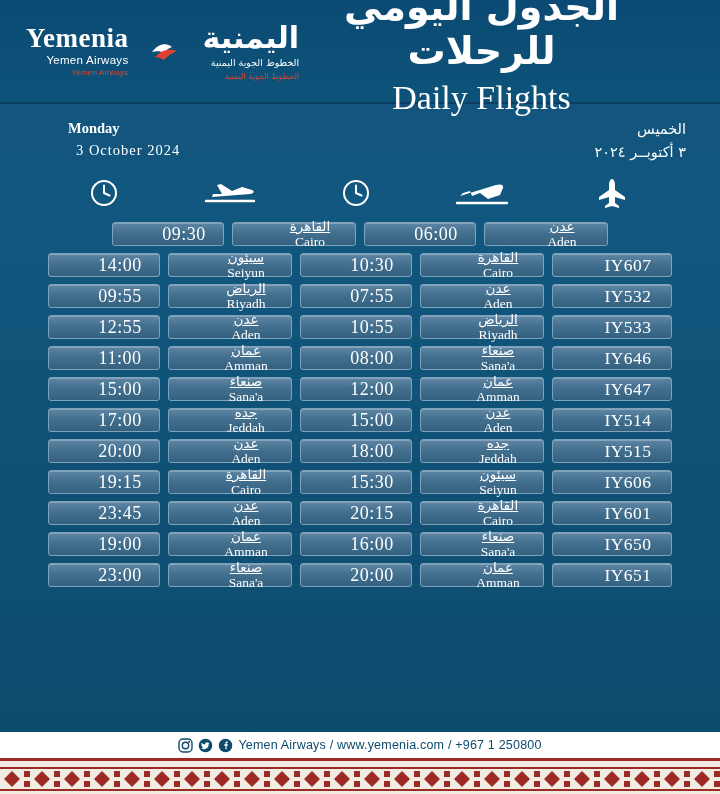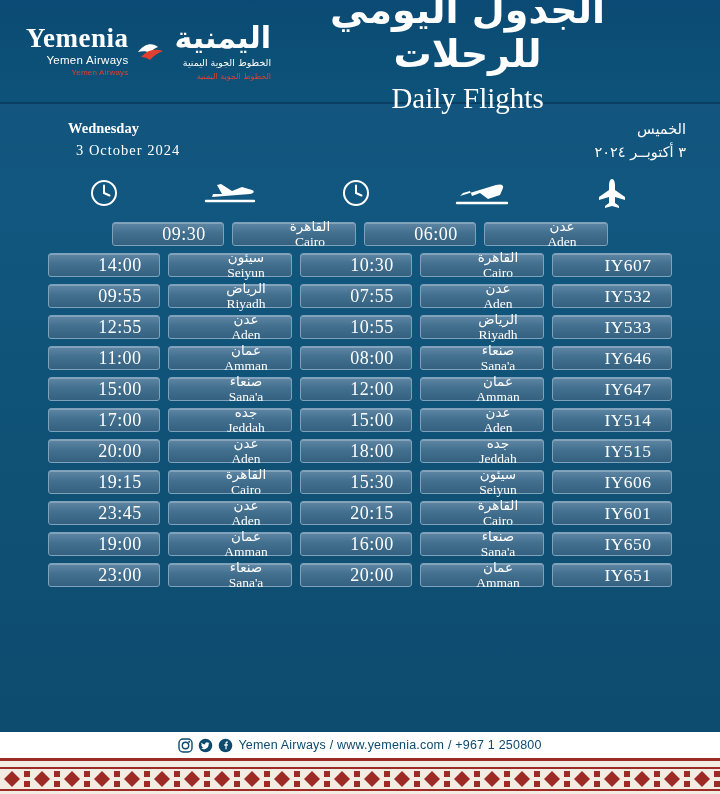--- a/index.html
+++ b/index.html
@@ -20,21 +20,21 @@
   .header {
     position: relative;
     height: 104px;
     background: linear-gradient(180deg,#0b4a74 0%,#0d5379 100%);
     display: flex;
     align-items: center;
     justify-content: space-between;
     padding: 0 26px;
     border-bottom: 2px solid #0a3f63;
   }
-  .logo-wrap { display: flex; align-items: center; gap: 8px; }
+  .logo-wrap { display: flex; align-items: center; gap: 22px; }
   .logo-left { text-align: right; line-height: 1; }
   .logo-yemenia {
     font-family: "Liberation Serif", serif;
     font-size: 27px; font-weight: bold; color: #ffffff;
     letter-spacing: .5px;
   }
   .logo-sub {
     font-size: 11.5px; color: #ffffff; letter-spacing: .3px;
     margin-top: 3px; font-family: "Liberation Sans", sans-serif;
   }
@@ -56,21 +56,21 @@
     font-size: 8px; color: #e0402f; direction: rtl;
     font-family: "DejaVu Sans", sans-serif; margin-top: 3px;
   }
   .title-block { text-align: center; padding-right: 30px; }
   .title-ar {
     font-size: 38px; color: #ffffff; font-weight: bold;
     font-family: "DejaVu Sans", sans-serif; direction: rtl;
     letter-spacing: 0px;
   }
   .title-en {
-    font-size: 29px; color: #ffffff; margin-top: 6px;
+    font-size: 34px; color: #ffffff; margin-top: 6px;
     font-family: "Liberation Serif", serif;
   }
 
   
   .date-row {
     display: flex; justify-content: space-between; align-items: flex-start;
     padding: 14px 34px 6px 68px;
   }
   .date-en { color: #ffffff; font-size: 14.5px; line-height: 1.5; }
   .date-en .d1 { font-weight: bold; }
@@ -115,21 +115,21 @@
   .cell.time {
     font-size: 18px; font-family: "Liberation Serif", serif;
     letter-spacing: .5px;
   }
   .cell.flight {
     font-size: 17.5px; font-family: "Liberation Serif", serif;
     letter-spacing: .5px;
   }
   .city-ar {
     font-size: 13.5px; font-family: "DejaVu Sans", sans-serif;
-    direction: rtl; line-height: 1.05;
+    direction: rtl; line-height: 1.05; text-decoration: underline;
   }
   .city-en {
     font-size: 13.5px; font-family: "Liberation Serif", serif;
     line-height: 1.15; margin-top: 1px; text-align: center;
   }
 
   
   .footer {
     position: absolute; left: 0; right: 0; bottom: 36px;
     height: 26px;
@@ -177,21 +177,21 @@
       </div>
     </div>
     <div class="title-block">
       <div class="title-ar">الجدول اليومي للرحلات</div>
       <div class="title-en">Daily Flights</div>
     </div>
   </div>
 
   <div class="date-row">
     <div class="date-en">
-      <div class="d1">Wednesday</div>
+      <div class="d1">Monday</div>
       <div class="d2">3   October   2024</div>
     </div>
     <div class="date-ar">
       <div>الخميس</div>
       <div>٣ أكتوبــر ٢٠٢٤</div>
     </div>
   </div>
 
   <div class="icon-row">
     <div class="icon-cell c-arr-time">

